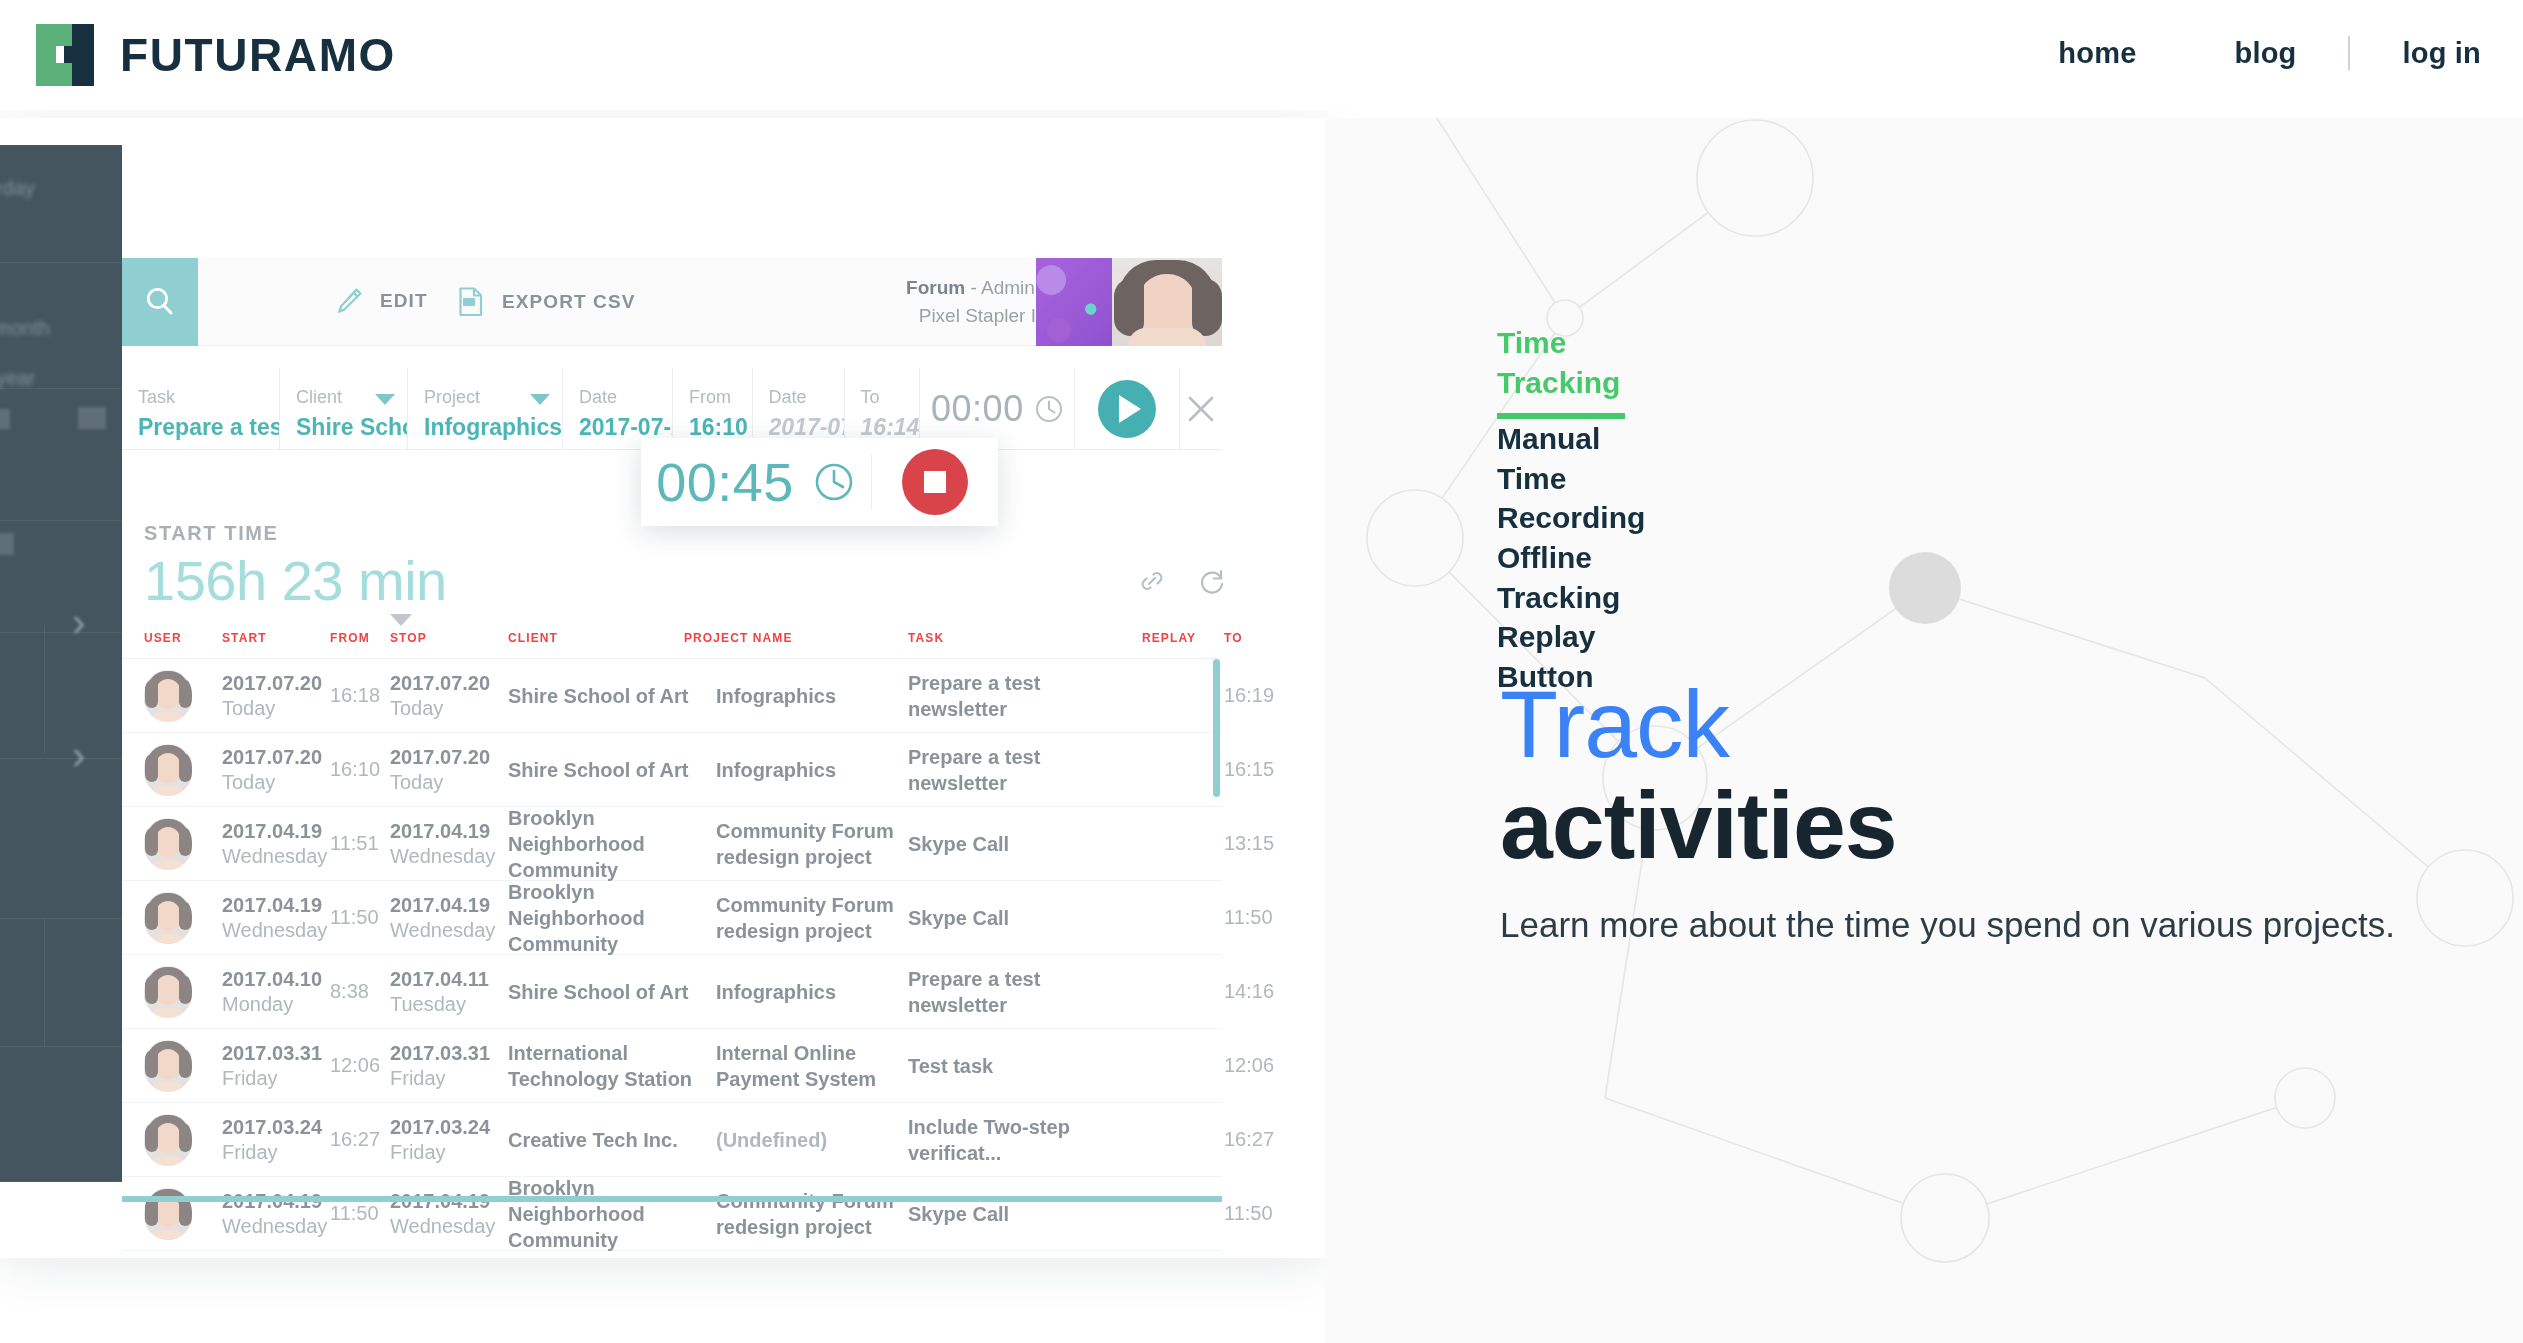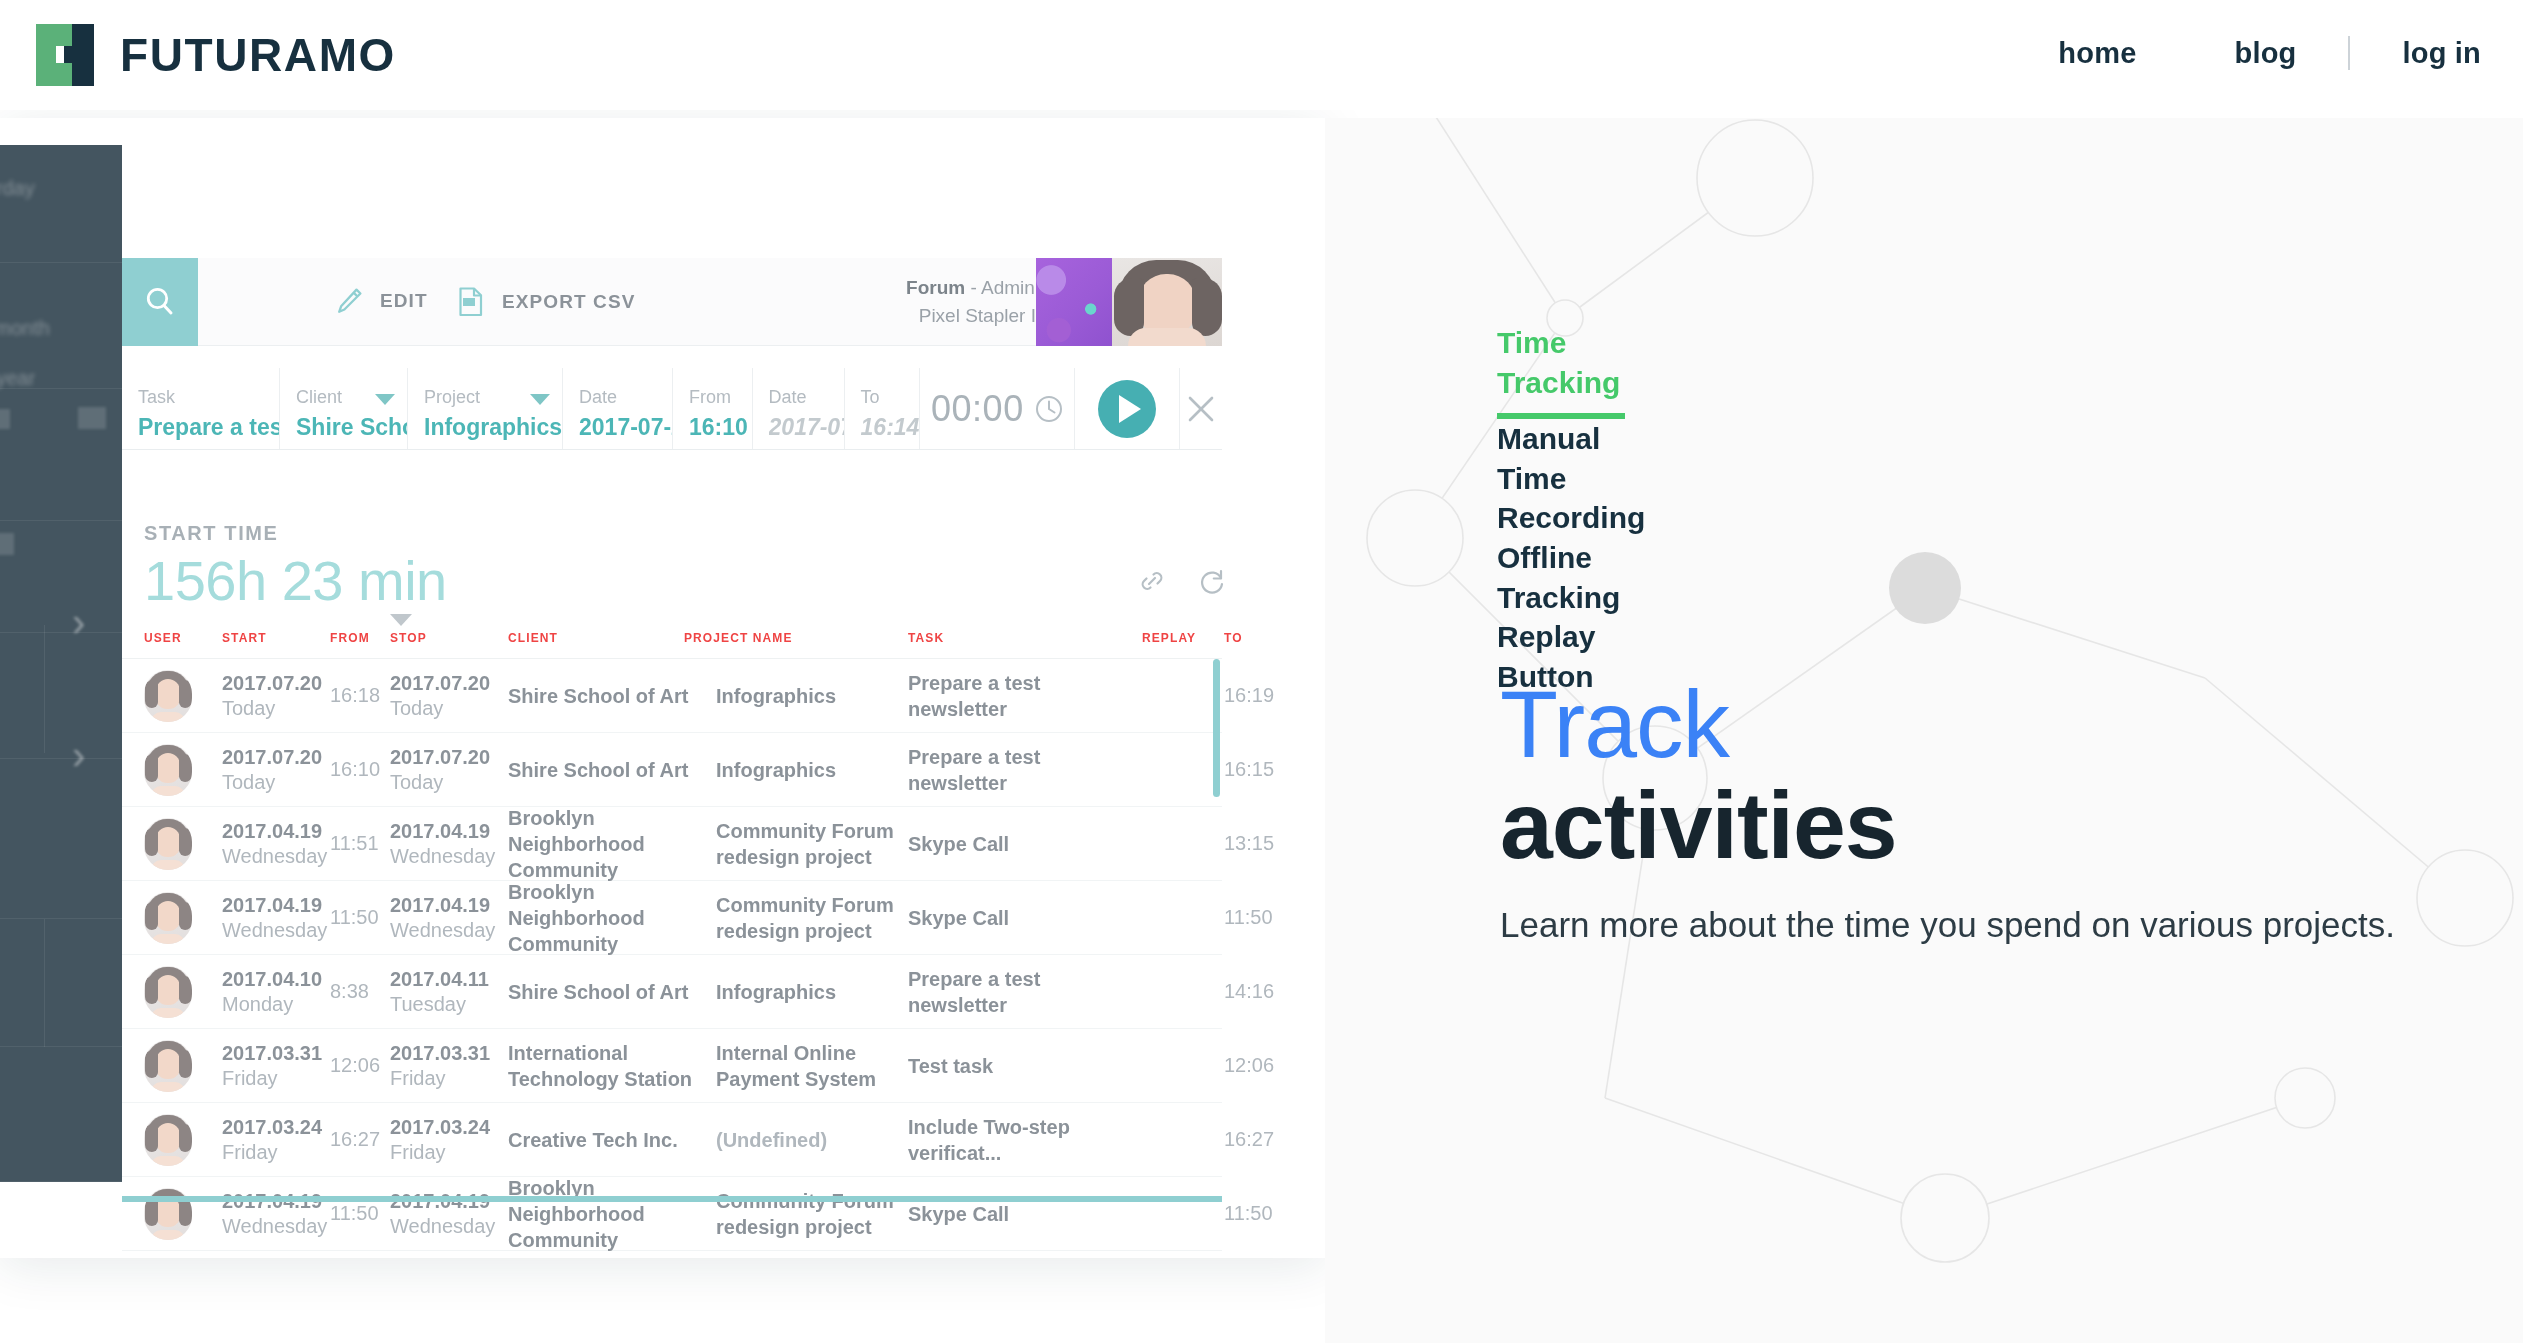--- a/index.html
+++ b/index.html
@@ -387,20 +387,35 @@
         </div>
       </div>
       <div class="e-close">
         <svg width="42" height="42" viewBox="0 0 42 42">
           <line x1="10" y1="10" x2="32" y2="32" stroke="#b6bfc5" stroke-width="2.6" stroke-linecap="round"></line>
           <line x1="32" y1="10" x2="10" y2="32" stroke="#b6bfc5" stroke-width="2.6" stroke-linecap="round"></line>
         </svg>
       </div>
     </div>
 
+    <div class="timer-pop">
+      <div class="tp-time">
+        <span>00:45</span>
+        <svg width="44" height="44" viewBox="0 0 44 44">
+          <circle cx="22" cy="22" r="17" fill="none" stroke="#5cb8ba" stroke-width="2.6"></circle>
+          <path d="M22 11 V22 L31 27" fill="none" stroke="#5cb8ba" stroke-width="2.6" stroke-linecap="round"></path>
+        </svg>
+      </div>
+      <div class="tp-divider"></div>
+      <div class="tp-stop-wrap">
+        <div class="stop-circle">
+          <div class="stop-square"></div>
+        </div>
+      </div>
+    </div>
 
     <div class="total-block">
       <div class="total-label">START TIME</div>
       <div class="total-value">156h 23 min</div>
     </div>
     <div class="total-icons">
       <svg class="ti" width="30" height="30" viewBox="0 0 30 30">
         <path d="M12 18 L18 12" stroke="#b6bfc5" stroke-width="2.2" stroke-linecap="round"></path>
         <path d="M16.5 8.5 A4.5 4.5 0 0 1 23 15 L20.5 17.5" fill="none" stroke="#b6bfc5" stroke-width="2.2" stroke-linecap="round"></path>
         <path d="M13.5 21.5 A4.5 4.5 0 0 1 7 15 L9.5 12.5" fill="none" stroke="#b6bfc5" stroke-width="2.2" stroke-linecap="round"></path>

